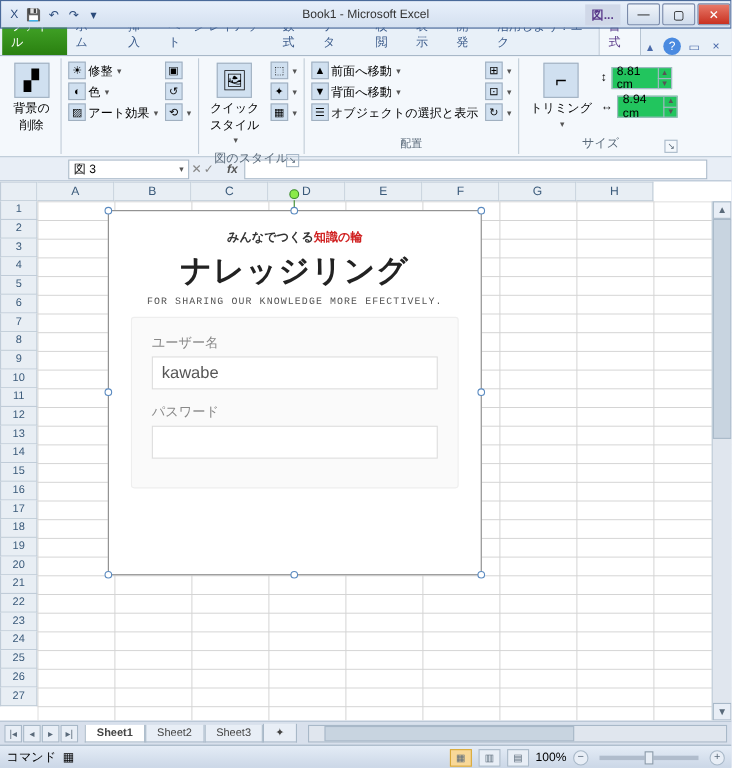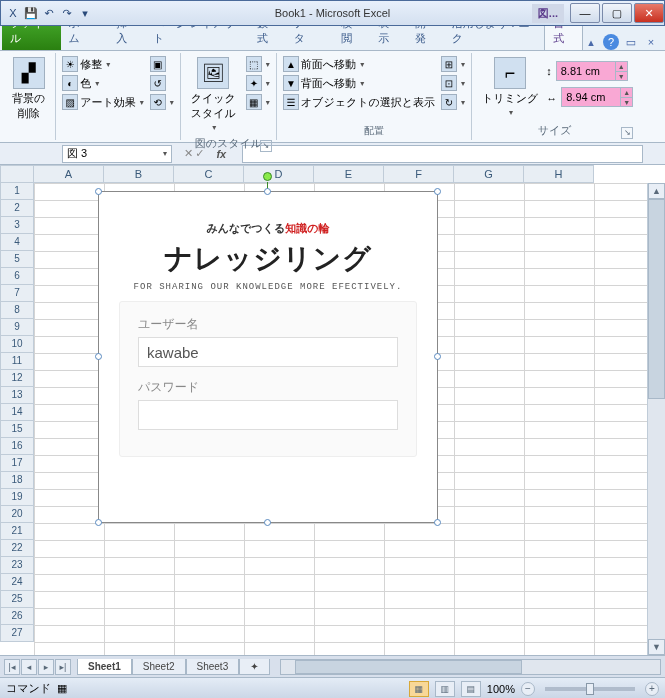--- a/index.html
+++ b/index.html
@@ -23,45 +23,45 @@
 .group{display:flex;flex-direction:column;border-right:1px solid #c0ccd8;padding:0 4px;height:100%}
 .group-content{flex:1;display:flex;align-items:flex-start;gap:2px;padding-top:2px}
 .group-label{text-align:center;color:#5a6a7a;font-size:10px;padding:2px 0;position:relative}
 .dlaunch{position:absolute;right:0;bottom:1px;width:12px;height:12px;border:1px solid #a8b8c8;font-size:8px;line-height:10px;text-align:center;color:#5a6a7a}
 .bigbtn{display:flex;flex-direction:column;align-items:center;padding:2px 6px;text-align:center;gap:2px}
 .bigbtn .bico{width:32px;height:32px;background:#d0e0f0;border:1px solid #a0b0c0;display:flex;align-items:center;justify-content:center;font-size:18px}
 .smallbtn{display:flex;align-items:center;gap:2px;padding:1px 2px;white-space:nowrap}
 .smallbtn .sico{width:16px;height:16px;background:#d0e0f0;border:1px solid #a0b0c0;display:inline-flex;align-items:center;justify-content:center;font-size:10px}
 .vstack{display:flex;flex-direction:column;gap:1px}
 .dd{font-size:8px;color:#555;margin-left:2px}
-.spin{width:72px;height:20px;border:1px solid #a8b8c8;background:#f9a8d4;display:flex;align-items:center;padding:0 14px 0 4px;position:relative}
+.spin{width:55px;height:20px;border:1px solid #a8b8c8;background:#22c55e;display:flex;align-items:center;padding:0 14px 0 4px;position:relative}
 .spin .sp{position:absolute;right:0;top:0;width:12px;height:100%;display:flex;flex-direction:column}
 .spin .sp div{flex:1;border-left:1px solid #a8b8c8;font-size:7px;text-align:center;line-height:9px;color:#555}
 .spin .sp div:first-child{border-bottom:1px solid #a8b8c8}
-.namebox-row{background:#e8eef6;height:22px;display:flex;align-items:center;border-bottom:1px solid #a8b8c8;padding:0 2px;gap:12px}
+.namebox-row{background:#e8eef6;height:22px;display:flex;align-items:center;border-bottom:1px solid #a8b8c8;padding:0 2px;gap:2px}
 .namebox{width:110px;height:18px;background:#fff;border:1px solid #a8b8c8;padding:0 4px;display:flex;align-items:center;margin-left:60px}
 .fx-btns{display:flex;gap:2px;color:#888}
-.fx{font-style:italic;font-weight:bold;color:#555;margin-left:0}
+.fx{font-style:italic;font-weight:bold;color:#555;margin-left:10px}
 .formula{flex:1;height:18px;background:#fff;border:1px solid #a8b8c8;margin-left:4px;margin-right:20px}
 .sheet-area{position:relative;background:#fff;height:490px;overflow:hidden}
 .colhdrs{display:flex;position:absolute;top:0;left:0;height:18px}
 .corner{width:34px;height:18px;background:#e8eef4;border:1px solid #c0ccd8}
 .ch{width:70px;height:18px;background:#e8eef4;border:1px solid #c0ccd8;border-left:none;text-align:center;color:#3a5a7a;line-height:16px}
 .rowhdrs{position:absolute;top:18px;left:0}
 .rh{width:34px;height:17px;background:#e8eef4;border:1px solid #c0ccd8;border-top:none;text-align:center;color:#3a5a7a;line-height:15px;font-size:10px}
 .grid{position:absolute;top:18px;left:34px;right:0;bottom:0}
 .grid::before{content:"";position:absolute;inset:0;background-image:linear-gradient(#d4d4d4 1px,transparent 1px),linear-gradient(90deg,#d4d4d4 1px,transparent 1px);background-size:70px 17px}
 .pic-obj{position:absolute;top:26px;left:98px;width:340px;height:332px;background:#fff;border:1px solid #888}
 .handle{width:7px;height:7px;background:#fff;border:1px solid #5a8ac0;border-radius:50%;position:absolute}
 .h-tl{top:-4px;left:-4px}.h-tr{top:-4px;right:-4px}.h-bl{bottom:-4px;left:-4px}.h-br{bottom:-4px;right:-4px}
 .h-t{top:-4px;left:50%;margin-left:-4px}.h-b{bottom:-4px;left:50%;margin-left:-4px}.h-l{left:-4px;top:50%;margin-top:-4px}.h-r{right:-4px;top:50%;margin-top:-4px}
 .rot{width:9px;height:9px;background:#8aeA4a;border:1px solid #3a8a2a;border-radius:50%;position:absolute;top:-20px;left:50%;margin-left:-5px}
 .rot::after{content:"";position:absolute;top:9px;left:3px;width:1px;height:8px;background:#3a8a2a}
 .login-card{padding:12px 20px;text-align:center}
-.tagline{font-size:12px;color:#333;font-weight:bold;margin-top:17px}
+.tagline{font-size:12px;color:#333;font-weight:bold;margin-top:4px}
 .tagline .red{color:#d02020}
 .brand{font-size:28px;font-weight:900;color:#222;letter-spacing:1px;margin:4px 0}
 .sub{font-size:9px;letter-spacing:1px;color:#555;font-family:Liberation Mono, monospace}
 .form{text-align:left;background:#fafafa;border:1px solid #eee;border-radius:3px;padding:14px 18px;margin-top:9px}
 .flabel{color:#888;font-size:12px;margin-bottom:4px}
 .finput{width:100%;height:30px;border:1px solid #ddd;background:#fff;padding:0 8px;font-size:15px;color:#555;margin-bottom:12px}
 .frow{display:flex;align-items:center;justify-content:space-between;margin-top:6px}
 .chk{display:flex;align-items:center;gap:4px;color:#666;font-size:11px}
 .chkbox{width:13px;height:13px;border:1px solid #999;background:linear-gradient(#fff,#e8e8e8)}
 .loginbtn{background:linear-gradient(#4a7a9a,#2a5a7a);color:#fff;padding:6px 14px;border-radius:3px;border:1px solid #2a4a6a;font-size:12px}

